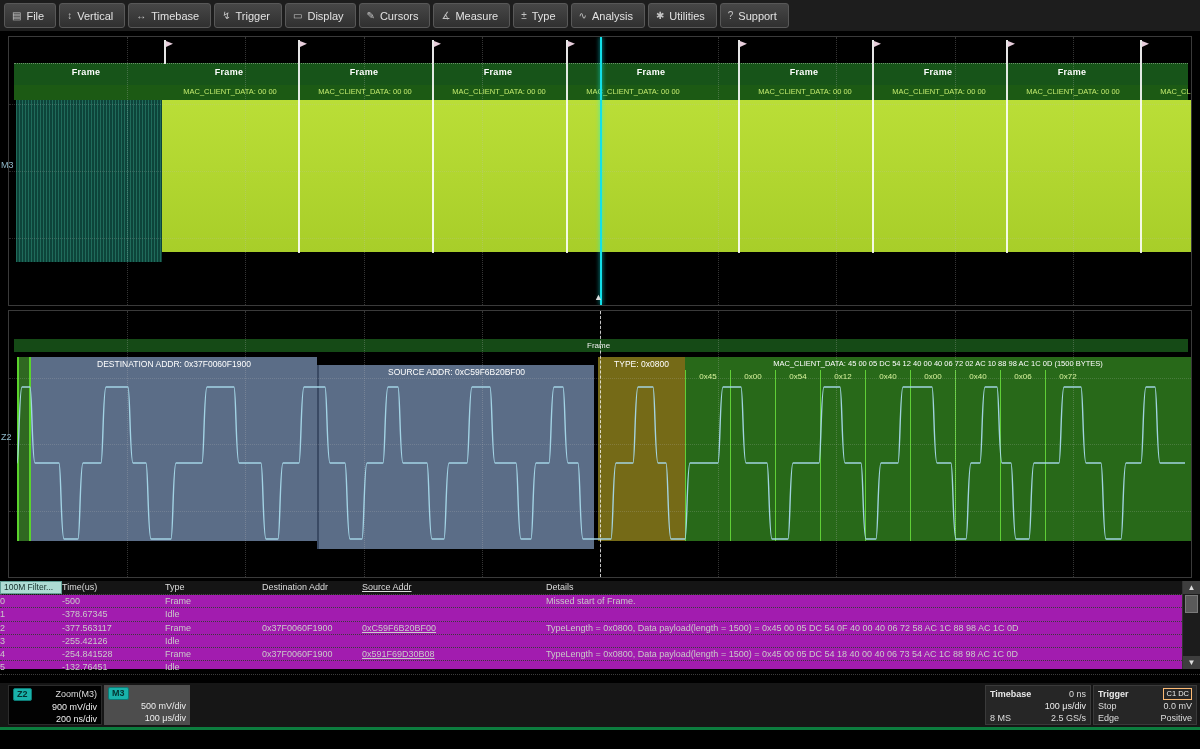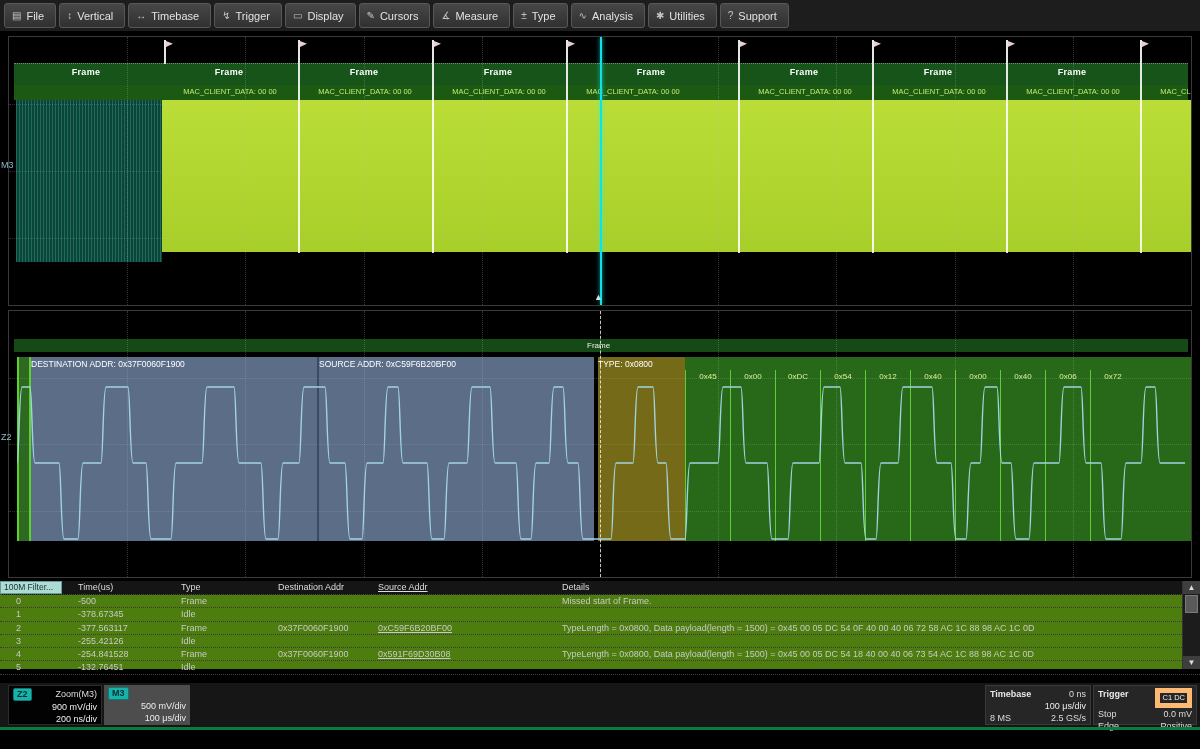--- a/index.html
+++ b/index.html
@@ -40,43 +40,43 @@
   .flag .pennant{position:absolute;left:4px;top:1px;width:7px;height:8px;background:#e7cddb;
                  clip-path:polygon(0 0,100% 35%,0 75%);}
   .trig-line{position:absolute;left:591px;top:0;height:100%;width:2px;background:#12dfe8;
              box-shadow:0 0 4px rgba(0,255,255,.8);z-index:5;}
   .tri-ind{position:absolute;left:585px;top:255px;color:#ddd;font-size:9px;z-index:6;}
 
   
   .z-frame-band{position:absolute;left:5px;right:3px;top:28px;height:13px;background:#154a16;z-index:2;}
   .z-frame-tag{position:absolute;left:578px;top:30px;color:#eee;font-size:8px;z-index:5;}
   .band{position:absolute;top:46px;height:184px;z-index:2;box-sizing:border-box;overflow:hidden;}
-  .band .blabel{display:block;color:#fff;font-size:8.5px;margin-top:2px;white-space:nowrap;}
+  .band .blabel{display:block;text-align:center;color:#fff;font-size:8.5px;margin-top:2px;white-space:nowrap;}
   .band-sliver{left:8px;width:14px;background:rgba(85,190,60,.55);
                border-left:2px solid #5ad32c;border-right:2px solid #5ad32c;}
   .band-dest{left:22px;width:286px;background:rgba(104,124,154,.88);}
-  .band-src{left:308px;width:277px;background:rgba(104,124,154,.88);border-left:2px solid #3a4a64;}
+  .band-src{left:308px;width:277px;background:rgba(104,124,154,.88);border-left:2px solid #3a4a64;margin-top:8px;}
   .band-type{left:589px;width:87px;background:rgba(130,118,26,.9);}
   .band-data{left:676px;width:506px;background:rgba(45,119,29,.88);}
   .band-data .blabel{font-size:7.5px;}
   .bytes-row{position:absolute;left:0;right:0;top:13px;bottom:0;display:flex;}
   .byte-col{flex:0 0 45px;border-left:1px solid rgba(105,225,60,.85);color:#d8f39c;font-size:8px;
             text-align:center;padding-top:2px;box-sizing:border-box;}
   #wave-svg{position:absolute;left:0;top:0;width:1182px;height:266px;z-index:4;pointer-events:none;}
   #wave-svg path{fill:none;stroke:#a6d9ea;stroke-width:1.4;stroke-linejoin:round;opacity:.95;}
   .center-dash{position:absolute;left:591px;top:0;height:100%;width:0;
                border-left:1px dashed rgba(255,255,255,.75);z-index:5;}
   .trace-tag{position:absolute;color:#8fb8c8;font-size:9px;z-index:9;}
   #m3-tag{left:1px;top:160px;} #z2-tag{left:1px;top:432px;}
 
   
-  .decode-table{position:absolute;left:0;top:581px;width:1200px;height:88px;background:#4d7c0f;z-index:2;}
+  .decode-table{position:absolute;left:0;top:581px;width:1200px;height:88px;background:#a21caf;z-index:2;}
   .t-head{display:flex;height:13px;background:#151515;border-bottom:1px dotted #474747;
           font-size:9px;color:#ddd;}
-  .t-cell{box-sizing:border-box;padding:1px 16px;white-space:nowrap;overflow:hidden;}
+  .t-cell{box-sizing:border-box;padding:1px 0;white-space:nowrap;overflow:hidden;}
   .c0{width:62px;}.c1{width:103px;}.c2{width:97px;}.c3{width:100px;}.c4{width:184px;text-decoration:underline;}
   .c5{flex:1;margin-right:17px;}
   .filter-cell{background:#aedcd4;color:#16302c;border:1px solid #63a198;font-size:8.5px;padding:0 3px;}
   .t-row{display:flex;height:12.3px;border-bottom:1px dotted #3b3b3b;font-size:9px;color:#c9c9c9;}
   .scroll{position:absolute;right:0;top:0;width:17px;height:88px;background:#1c1c1c;border-left:1px solid #333;}
   .s-btn{height:13px;background:#3e3e3e;color:#ddd;font-size:8px;text-align:center;line-height:13px;}
   .s-btn.down{position:absolute;bottom:0;left:0;right:0;}
   .s-thumb{position:absolute;top:14px;left:2px;right:2px;height:16px;background:#5a5a5a;border:1px solid #7a7a7a;}
 
   
@@ -86,21 +86,21 @@
   #z2-box{left:8px;width:94px;background:#020202;border:1px solid #2c2c2c;}
   #m3-box{left:104px;width:86px;background:#4d4d4d;}
   #tb-box{left:985px;width:106px;background:#262626;border:1px solid #3a3a3a;}
   #tr-box{left:1093px;width:104px;background:#262626;border:1px solid #3a3a3a;}
   .badge{display:inline-block;background:#19b2aa;color:#043230;font-weight:bold;font-size:9px;
          padding:0 3px;border-radius:2px;border:1px solid #0c7a74;line-height:11px;}
   .d-head{display:flex;justify-content:space-between;align-items:center;line-height:13px;}
   .d-line{text-align:right;line-height:12px;color:#ededed;}
   .d-row{display:flex;justify-content:space-between;line-height:12px;}
   .hdr-bold{font-weight:bold;color:#e8e8e8;}
-  .tr-src{border:5px solid #fdba74;font-size:7.5px;padding:0 2px;color:#eee;line-height:10px;}
+  .tr-src{border:1px solid #fdba74;font-size:7.5px;padding:0 2px;color:#eee;line-height:10px;}
 
   
   .green-line{position:absolute;left:0;top:727px;width:1200px;height:3px;background:#0c7c3e;}
   .footer{position:absolute;left:0;top:730px;width:1200px;height:19px;background:#020202;}
   .brand{position:absolute;left:6px;top:2px;font-size:12px;font-weight:bold;color:#f0f0f0;letter-spacing:1px;}
   .brand .lecroy{color:#8a939c;margin-left:6px;}
   .timestamp{position:absolute;left:1045px;top:4px;font-size:9px;color:#99a099;}
 </style>
 </head>
 <body>
@@ -273,25 +273,25 @@
     <div class="band band-dest">
       <span class="blabel">DESTINATION ADDR: 0x37F0060F1900</span>
     </div>
     <div class="band band-src">
       <span class="blabel">SOURCE ADDR: 0xC59F6B20BF00</span>
     </div>
     <div class="band band-type">
       <span class="blabel">TYPE: 0x0800</span>
     </div>
     <div class="band band-data">
+      <span class="blabel">MAC_CLIENT_DATA: 45 00 05 DC 54 12 40 00 40 06 72 02 AC 10 88 98 AC 1C 0D (1500 BYTES)</span>
       <div class="bytes-row">
 
       <div class="byte-col">0x45</div>
           <div class="byte-col">0x00</div>
-          <div class="byte-col">0xDC</div>
           <div class="byte-col">0x54</div>
           <div class="byte-col">0x12</div>
           <div class="byte-col">0x40</div>
           <div class="byte-col">0x00</div>
           <div class="byte-col">0x40</div>
           <div class="byte-col">0x06</div>
           <div class="byte-col">0x72</div>
         </div>
     </div>
 

